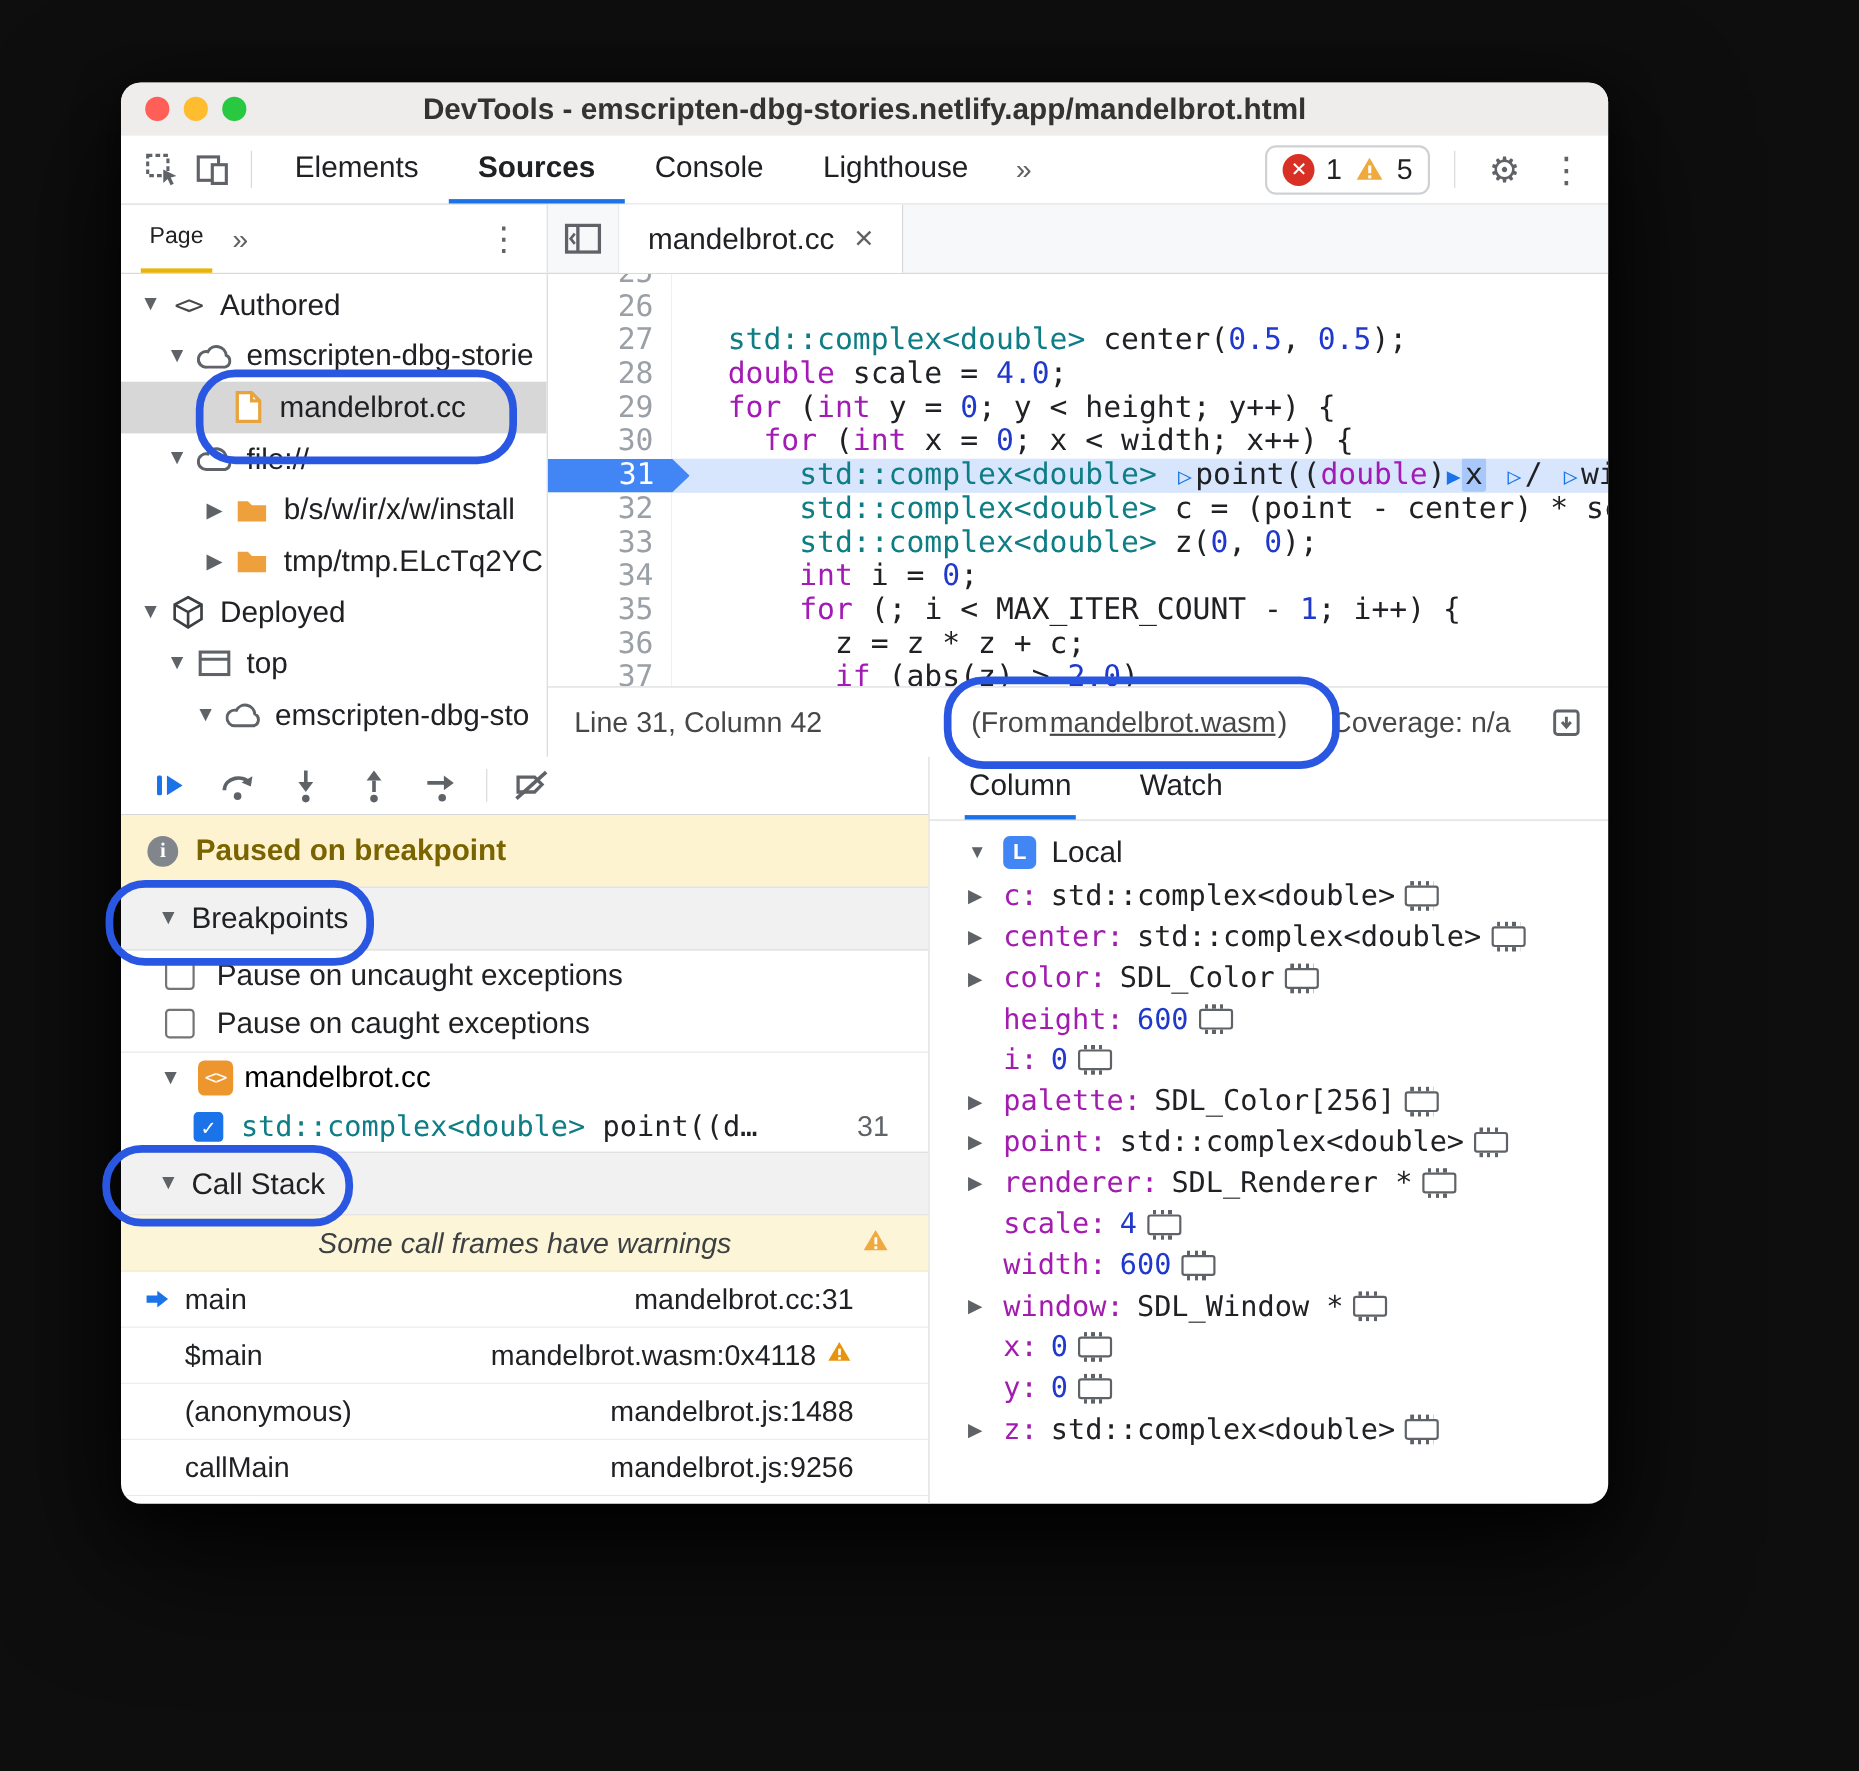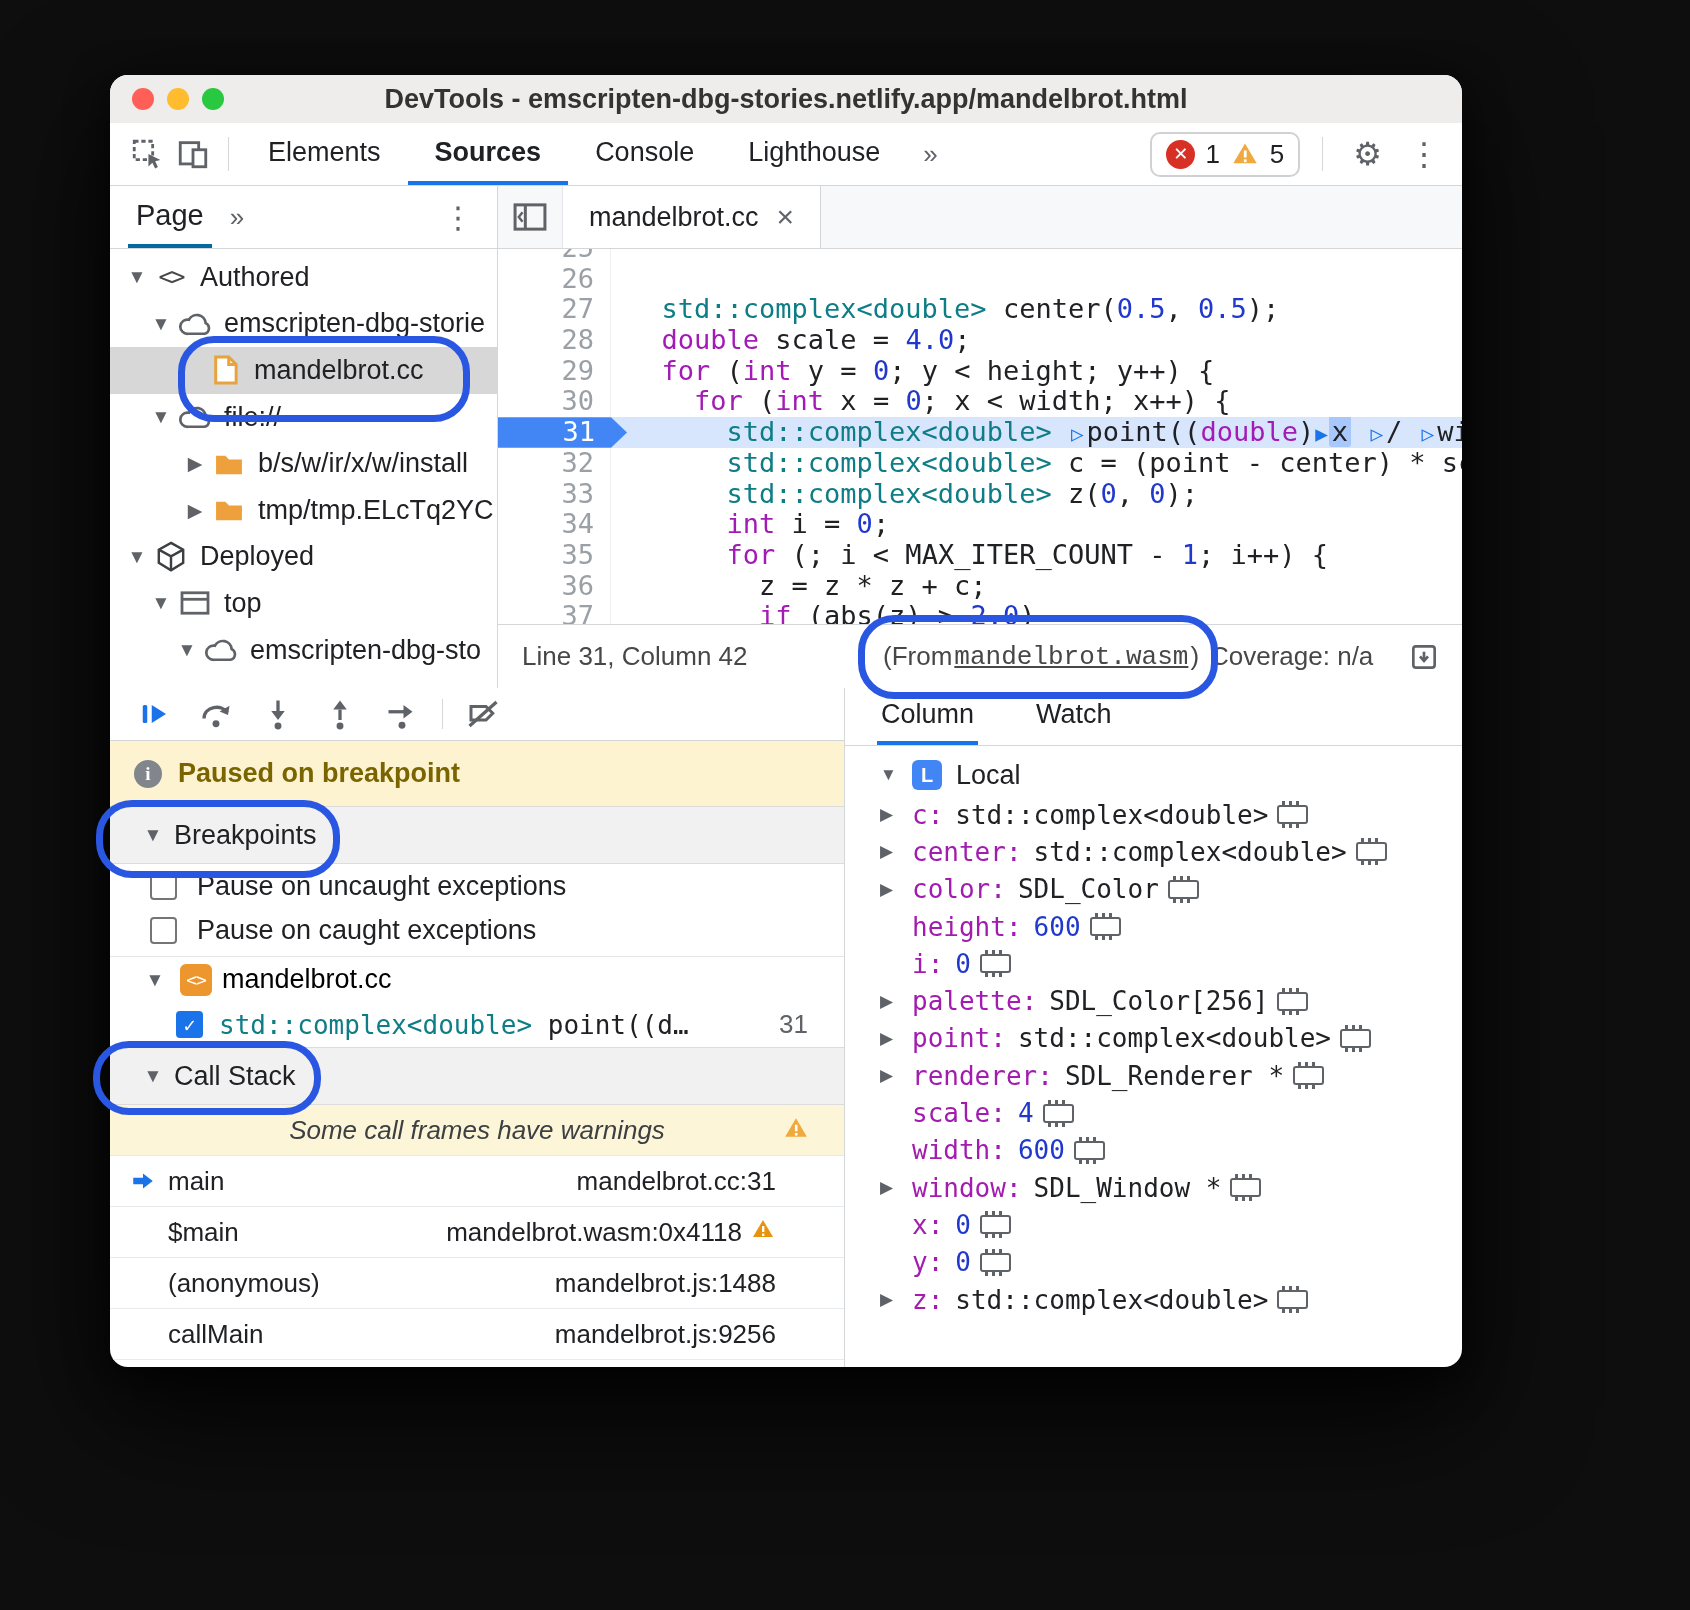--- a/index.html
+++ b/index.html
@@ -24,21 +24,21 @@
   .moretabs{display:flex;align-items:center;font-size:26px;color:#5f6368;padding:0 16px;letter-spacing:2px;}
   .right-cluster{margin-left:auto;display:flex;align-items:center;gap:10px;}
   .badge-pill{display:flex;align-items:center;gap:10px;border:2px solid #cfd1d4;border-radius:10px;padding:5px 14px;}
   .errdot{width:29px;height:29px;border-radius:50%;background:#d93025;color:#fff;font-size:18px;display:flex;align-items:center;justify-content:center;}
   .cnt{font-size:26px;color:#202124;}
   .glyphbtn{font-size:32px;color:#5f6368;padding:0 8px;}
   
   .upper{position:absolute;top:111px;left:0;right:0;height:502px;display:flex;}
   .navigator{width:388px;flex:none;border-right:1px solid #d4d7d9;display:flex;flex-direction:column;box-sizing:border-box;}
   .nav-header{height:62px;flex:none;border-bottom:1px solid #d4d7d9;display:flex;align-items:stretch;padding-left:18px;position:relative;}
-  .nav-tab{display:flex;align-items:center;font-size:29px;color:#202124;border-bottom:4px solid #0369a1;padding:0 8px;box-sizing:border-box;}
+  .nav-tab{display:flex;align-items:center;font-size:21px;color:#202124;border-bottom:4px solid #eab308;padding:0 8px;box-sizing:border-box;}
   .nav-more{display:flex;align-items:center;font-size:26px;color:#5f6368;padding:0 18px;letter-spacing:2px;}
   .nav-kebab{position:absolute;right:24px;top:0;bottom:0;display:flex;align-items:center;font-size:30px;color:#5f6368;}
   .tree{flex:1;overflow:hidden;padding-top:5px;}
   .trow{height:46.6px;display:flex;align-items:center;white-space:nowrap;overflow:hidden;font-size:27px;color:#202124;}
   .trow.sel{background:#d7d7d7;}
   .tw{width:30px;flex:none;text-align:center;font-size:19px;color:#5f6368;}
   .ticon{width:38px;flex:none;display:flex;justify-content:center;align-items:center;margin-right:10px;}
   .brak{font-family:"DejaVu Sans Mono",monospace;font-size:24px;color:#474747;letter-spacing:-2px;}
   
   .editor-col{flex:1;min-width:0;display:flex;flex-direction:column;}
@@ -55,21 +55,21 @@
   .lc{flex:1;white-space:pre;padding-left:18px;overflow:hidden;color:#202124;}
   .crow.exec .lc{background:#d7e5fd;}
   .tok-p{color:#202124}.tok-c{color:#188038}.tok-k{color:#a31bb5}.tok-t{color:#0e7d85}.tok-n{color:#2039cc}
   .tok-m{color:#1a73e8;font-size:21px;margin:0 3px;}
   .tok-f{color:#1a73e8;font-size:21px;margin:0 1px;}
   .tok-h{background:#a8c7fa;border-radius:3px;padding:0 3px;}
   .statusbar{height:63px;flex:none;border-top:1px solid #d4d7d9;position:relative;font-size:26px;color:#474747;}
   .statusbar>div{position:absolute;top:0;bottom:0;display:flex;align-items:center;}
   .st-pos{left:24px;}
   .st-from{left:385px;}
-  .st-link{text-decoration:underline;margin:0 2px;font-family:Liberation Mono, monospace;}
+  .st-link{text-decoration:underline;margin:0 2px;}
   .st-cov{left:712px;}
   .st-icon{right:22px;}
   
   .lower{position:absolute;top:613px;left:0;right:0;bottom:0;display:flex;}
   .debugpane{width:735px;flex:none;border-right:1px solid #d4d7d9;box-sizing:border-box;display:flex;flex-direction:column;font-size:27px;}
   .dbg-toolbar{height:52px;flex:none;border-bottom:1px solid #d4d7d9;display:flex;align-items:center;padding-left:22px;gap:18px;}
   .dbtn{width:44px;height:40px;display:flex;align-items:center;justify-content:center;flex:none;}
   .dsep{width:1px;height:30px;background:#d4d7d9;flex:none;}
   .paused{height:65px;flex:none;background:#fdf3d0;display:flex;align-items:center;gap:16px;padding-left:24px;color:#7a6400;font-weight:700;font-size:27px;}
   .info-i{width:28px;height:28px;border-radius:50%;background:#80868b;color:#fff;font-size:19px;font-weight:700;display:flex;align-items:center;justify-content:center;font-family:"Liberation Serif",serif;}

